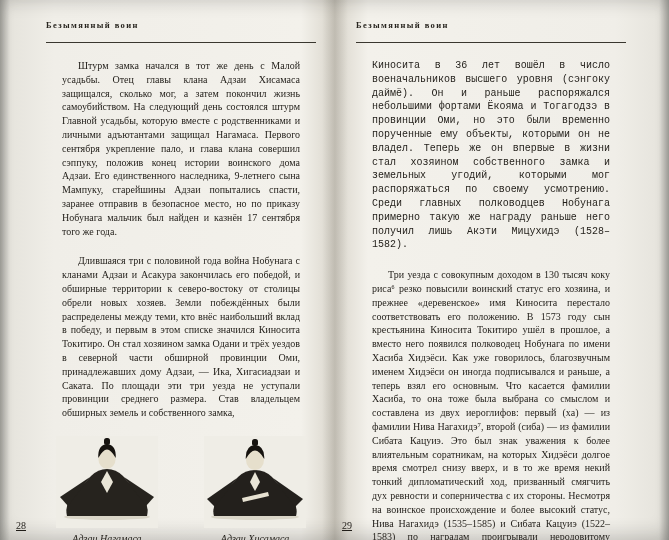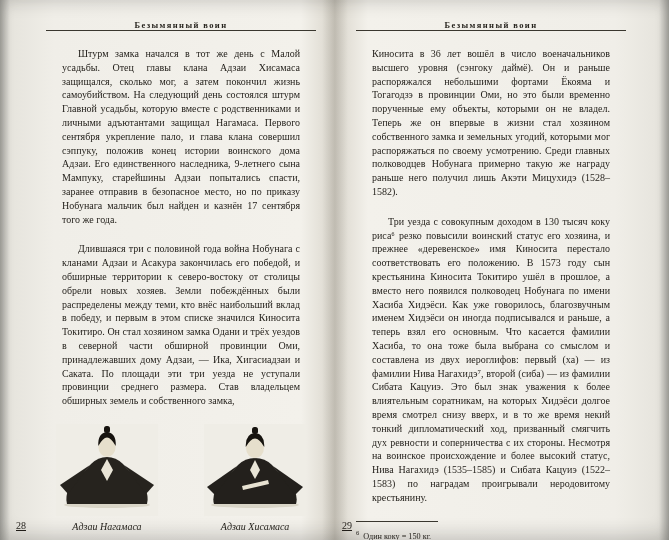--- a/index.html
+++ b/index.html
@@ -34,37 +34,36 @@
     width: 312px;
     color: #201d18;
   }
   .page-left  { left: 16px; }
   .page-right { left: 342px; }
   .page-inner { position: absolute; top: 20px; }
   .page-left  .page-inner { left: 30px; right: 12px; }
   .page-right .page-inner { left: 14px; right: 28px; }
 
   .running-head {
-    text-align: center;
     font-weight: bold;
     font-size: 8.5px;
     letter-spacing: 1.4px;
     color: #28251f;
-    padding-bottom: 0;
+    padding-bottom: 12px;
     border-bottom: 1px solid #3a372f;
     margin-bottom: 15px;
   }
   .body-text p.para {
     margin: 16px;
     font-size: 10px;
     line-height: 13.8px;
     text-align: justify;
     text-indent: 16px;
   }
-  .body-text p.para.no-indent { text-indent: 0; }
+  .body-text p.para.no-indent { text-indent: 0; font-family: Liberation Mono, monospace; }
 
   .figures {
     display: flex;
     justify-content: center;
     gap: 46px;
     margin-top: 10px;
   }
   .figure { margin: 0; width: 102px; text-align: center; }
   .figure svg { display: block; width: 102px; height: 92px; }
   .figure-caption {

